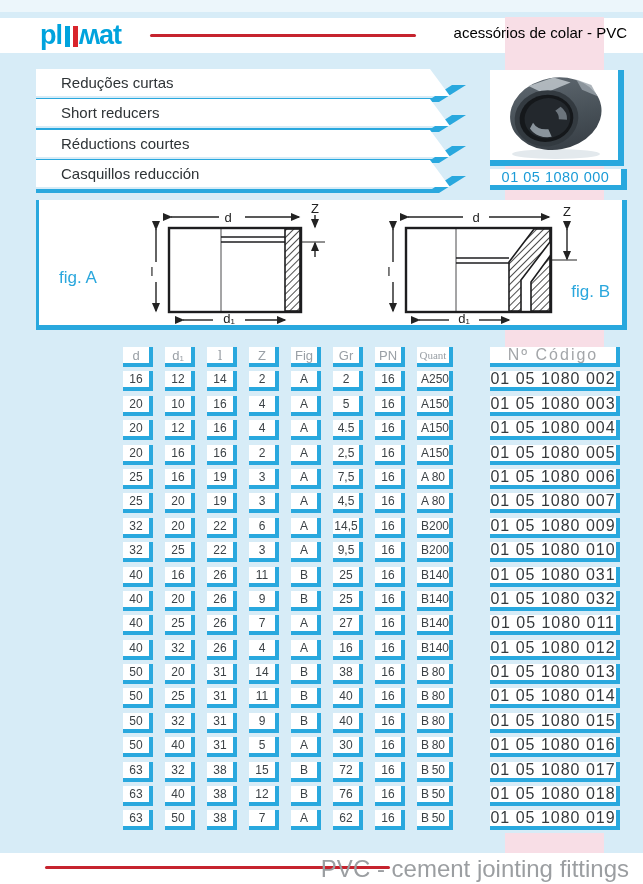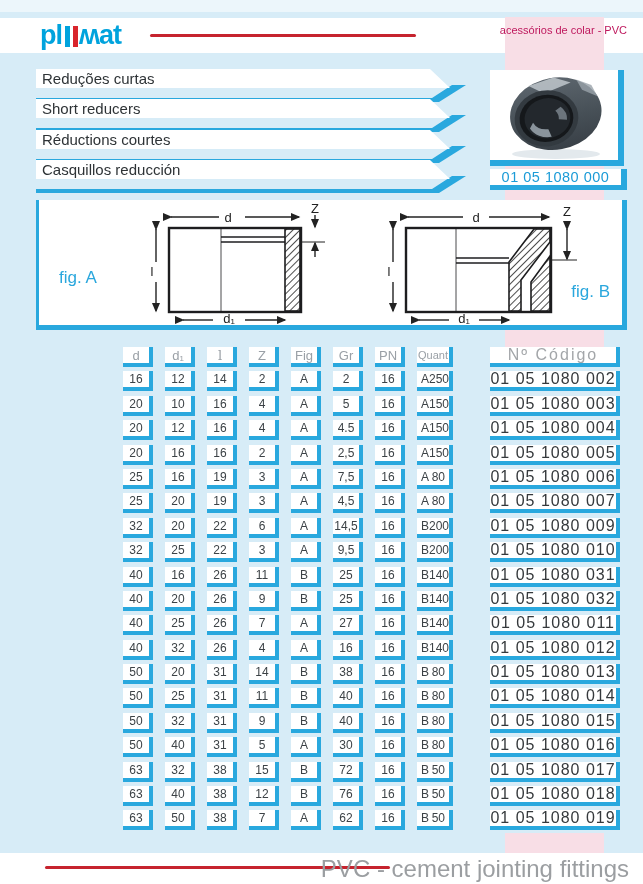--- a/index.html
+++ b/index.html
@@ -14,26 +14,26 @@
   .codigo-bg   { position:absolute; left:480px; top:347px; width:152px; height:486px; background:#d7ecf7; z-index:3; }
 
   .content { position:absolute; inset:0; z-index:4; }
 
   
   .logo { position:absolute; left:40px; top:19px; height:32px; display:flex; align-items:center; color:#00a3dd; font-weight:bold; font-size:27px; letter-spacing:-1px; }
   .logo .bar { display:inline-block; width:5px; height:21px; margin:2px 1px 0 2px; }
   .logo .bar.cyan { background:#00a3dd; margin-left:3px; }
   .logo .bar.red  { background:#d9252c; margin-right:1px; }
   .hline-red { position:absolute; left:150px; top:34px; width:266px; height:3px; background:#c6232e; border-radius:2px; }
-  .header-right { position:absolute; right:16px; top:24px; font-size:11px; color:#be185d; }
+  .header-right { position:absolute; right:16px; top:24px; font-size:15px; color:#000000; }
 
   
-  .banner { position:absolute; left:36px; width:414px; height:19px; background:#ffffff;
+  .banner { position:absolute; left:36px; width:414px; height:27px; background:#ffffff;
             clip-path:polygon(0 0, calc(100% - 20px) 0, 100% 100%, 0 100%);
-            display:flex; align-items:center; padding-left:6px;
+            display:flex; align-items:center; padding-left:25px;
             font-size:15px; color:#2e3336; }
   .banner-line { position:absolute; left:36px; width:432px; height:19px; background:#29a8de;
                  clip-path:polygon(0px 14px, 396px 14px, 416px 1px, 430px 1px, 403px 18px, 0px 18px); }
 
   
   .product { position:absolute; left:490px; top:70px; }
   .photo-box { width:134px; height:96px; background:#ffffff; border-right:6px solid #29a8de; border-bottom:6px solid #29a8de; }
   .code-box { margin-top:3px; width:137px; height:21px; background:#ffffff; border-right:6px solid #29a8de; border-bottom:5px solid #29a8de;
               display:flex; align-items:center; justify-content:center; color:#1b9bd7; font-size:14.5px; letter-spacing:0.5px; }
 
@@ -50,21 +50,21 @@
 
   
   .table { position:absolute; left:123px; top:347px; }
   .trow { display:grid; grid-template-columns:30px 30px 30px 30px 30px 30px 30px 36px 13px 130px; column-gap:12px; margin-bottom:4.4px; }
   .cell { height:20px; background:#ffffff; border-right:4px solid #29a8de; border-bottom:4px solid #29a8de;
           display:flex; align-items:center; justify-content:center; font-size:12px; color:#3c4246; }
   .cell.quant { justify-content:space-between; padding:0 4px; }
   .cell.codigo { font-size:16px; letter-spacing:1px; color:#35393c; }
   .thead .cell { color:#9aa0a6; font-size:13px; }
   .thead .cell.lhead { font-family:"DejaVu Serif", serif; font-style:normal; }
-  .thead .cell.quant { justify-content:center; font-size:11px; padding:0 2px; }
+  .thead .cell.quant { justify-content:center; font-size:11px; padding:0 2px;font-family:Liberation Serif, serif; }
   .thead .cell.codigo { font-size:16px; letter-spacing:2px; color:#a3a6a9; }
   .spacer { background:transparent; }
 
   
   .footer-line { position:absolute; left:45px; top:866px; width:345px; height:3px; background:#c6232e; border-radius:2px; }
   .footer-text { position:absolute; right:14px; top:855px; font-size:24px; color:#9b9ea1; }
 </style>
 </head>
 <body>
 

